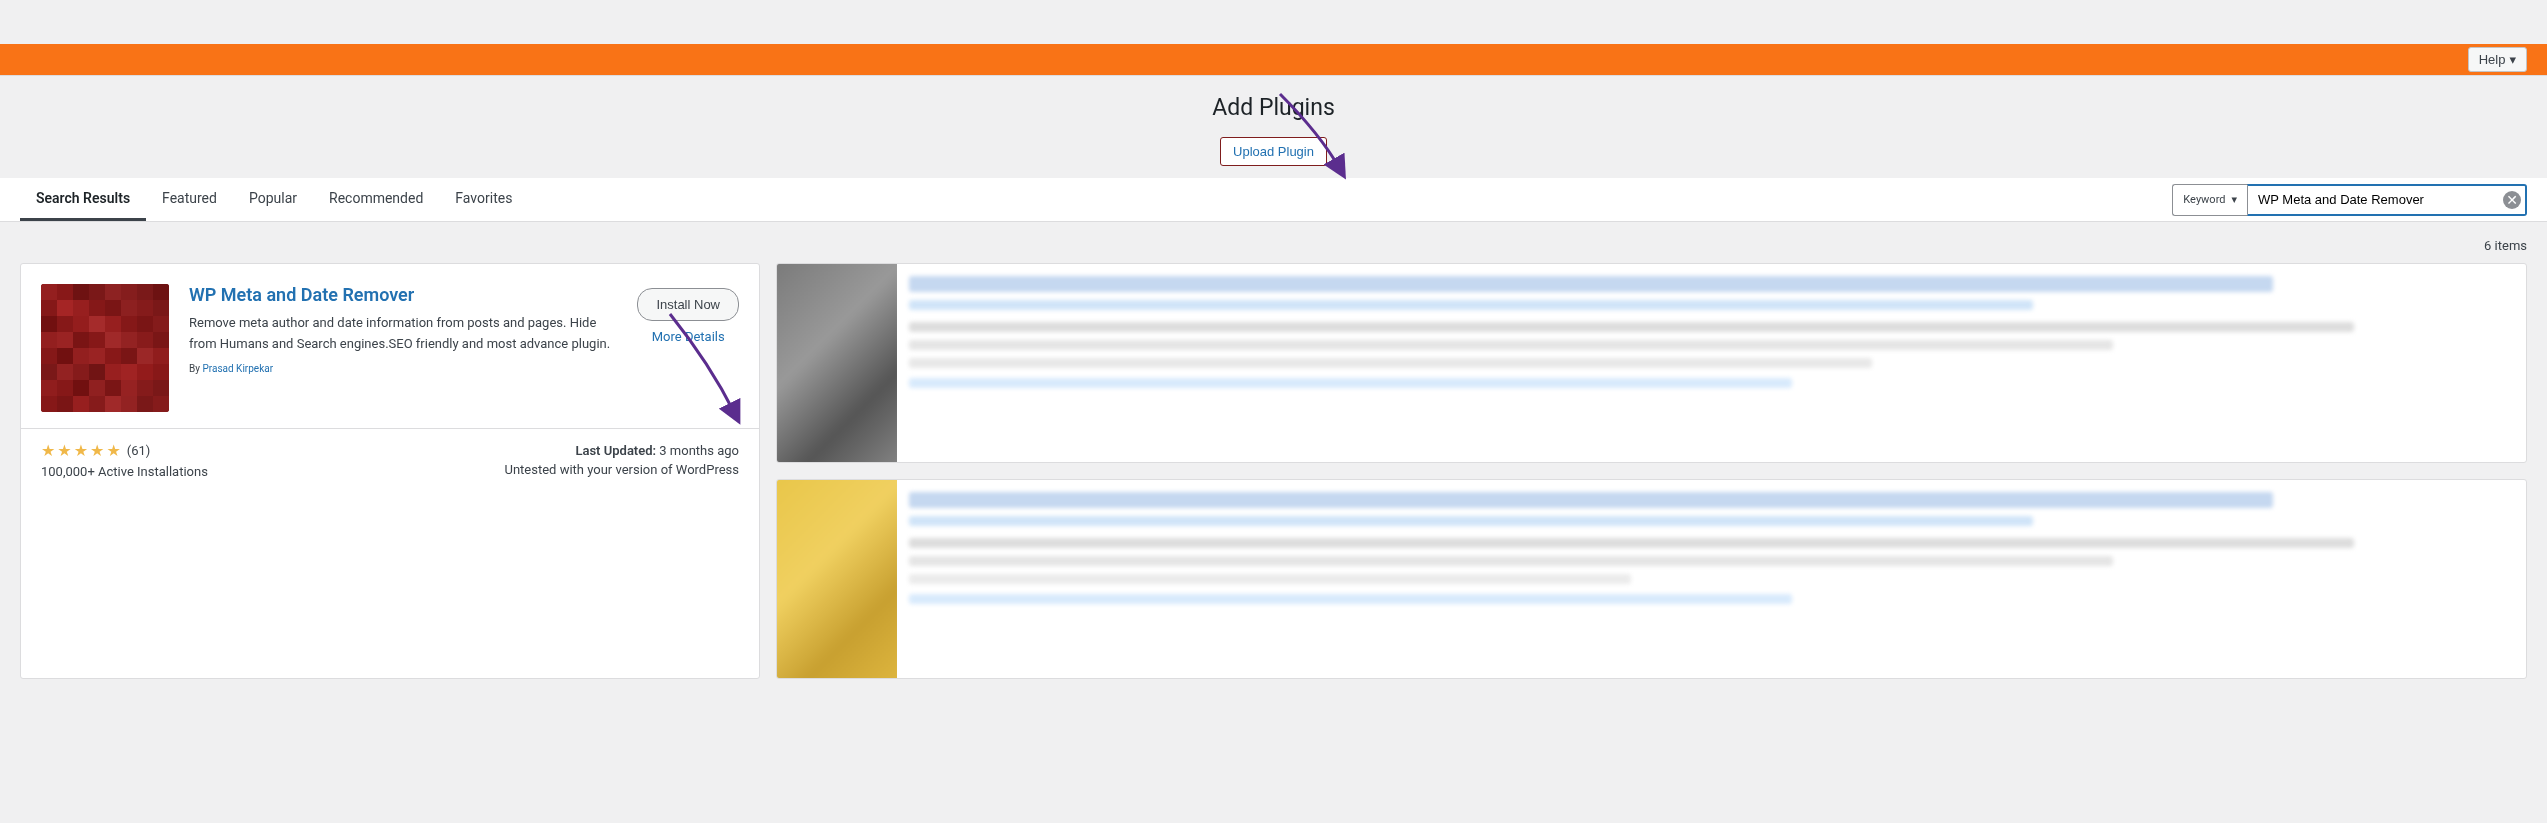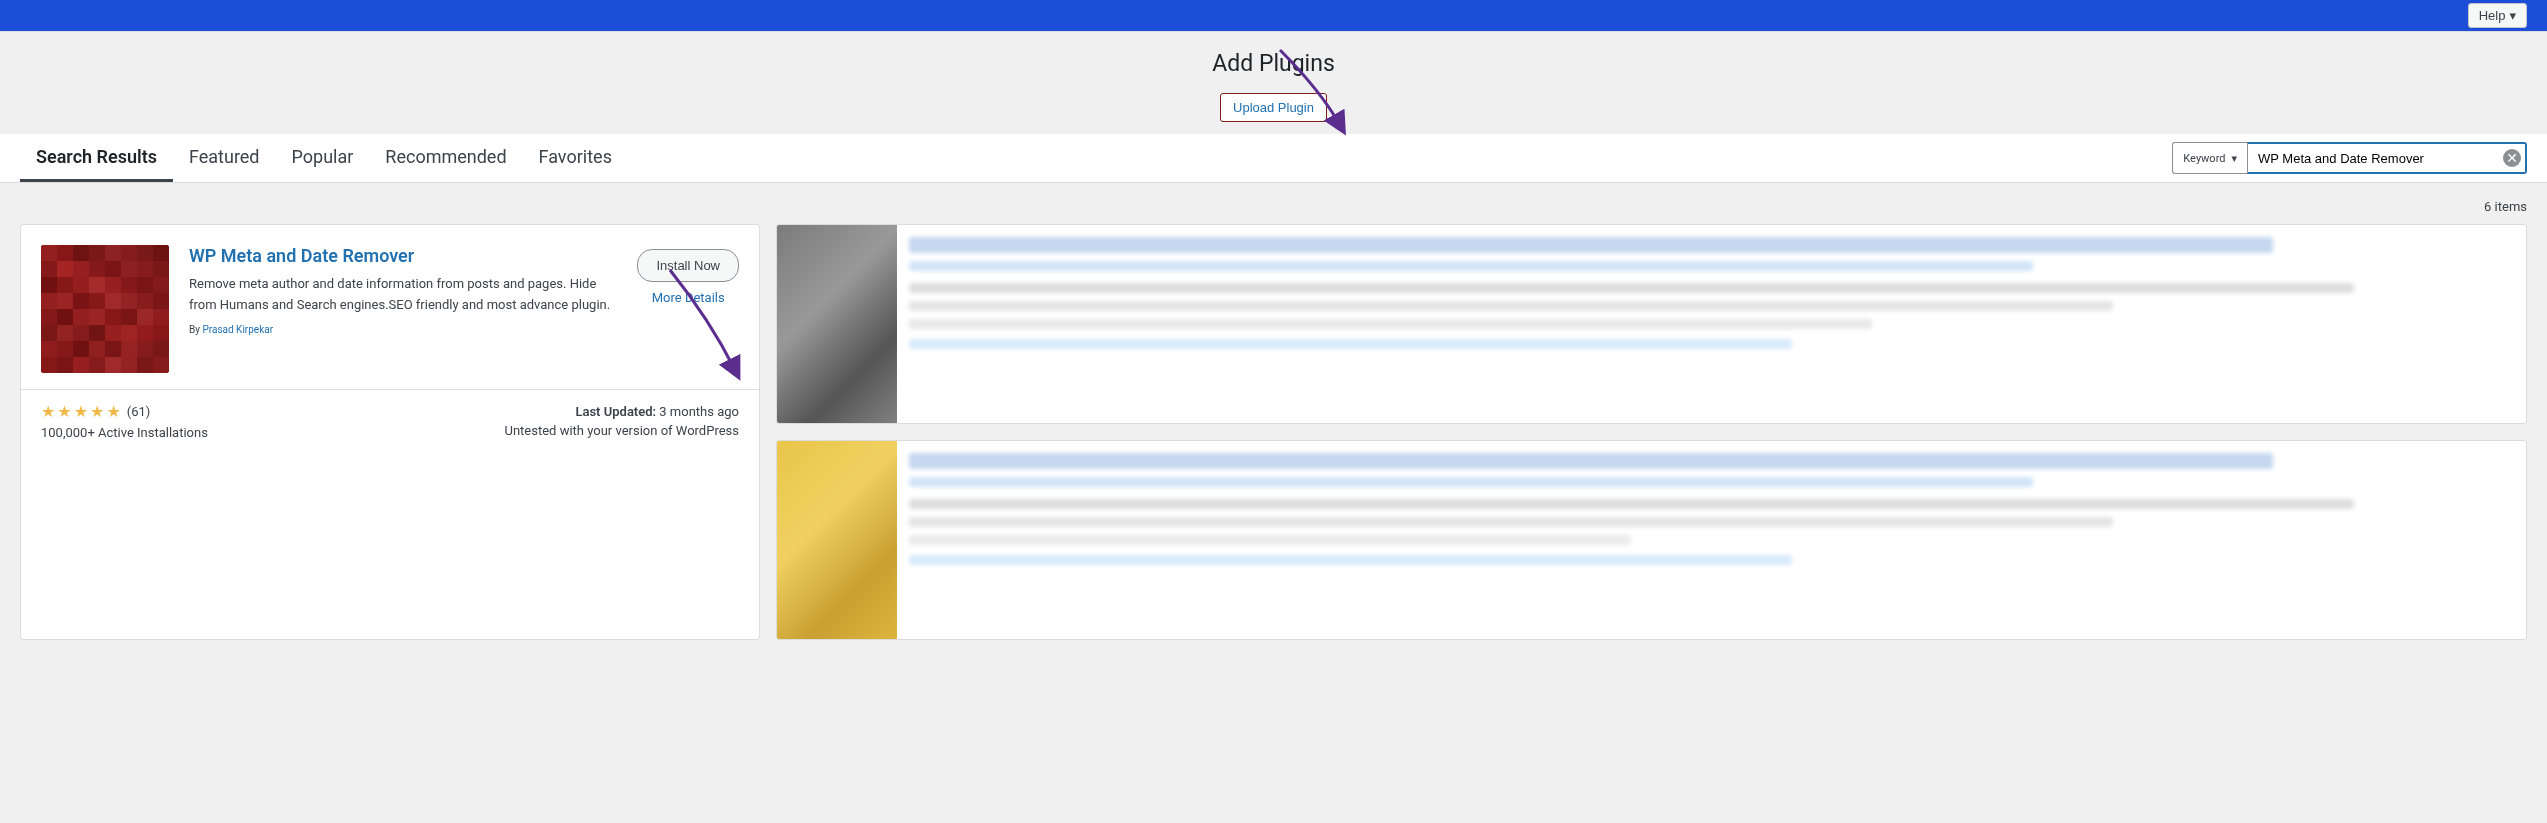--- a/index.html
+++ b/index.html
@@ -5,27 +5,28 @@
     * { box-sizing: border-box; margin: 0; padding: 0; }
     body {
       font-family: -apple-system, BlinkMacSystemFont, "Segoe UI", Roboto, Oxygen, sans-serif;
       background: #f0f0f1;
       font-size: 13px;
       color: #3c434a;
     }
 
     
     .top-bar {
-      background: #1d4ed8;
+      background: #f97316;
       padding: 0 20px;
       height: 32px;
       display: flex;
       align-items: center;
       justify-content: flex-end;
       border-bottom: 1px solid #dcdcde;
+      margin-top: 44px;
     }
     .help-button {
       background: #f6f7f7;
       border: 1px solid #c3c4c7;
       border-radius: 3px;
       padding: 4px 10px;
       font-size: 13px;
       cursor: pointer;
       display: flex;
       align-items: center;
@@ -67,21 +68,21 @@
       justify-content: space-between;
       margin-top: 12px;
     }
     .tabs-nav {
       display: flex;
       align-items: flex-end;
       gap: 0;
     }
     .tab-item {
       padding: 12px 16px;
-      font-size: 18px;
+      font-size: 14px;
       cursor: pointer;
       color: #3c434a;
       text-decoration: none;
       border-bottom: 3px solid transparent;
       display: block;
     }
     .tab-item.active {
       border-bottom: 3px solid #3c434a;
       font-weight: 600;
       color: #1d2327;

